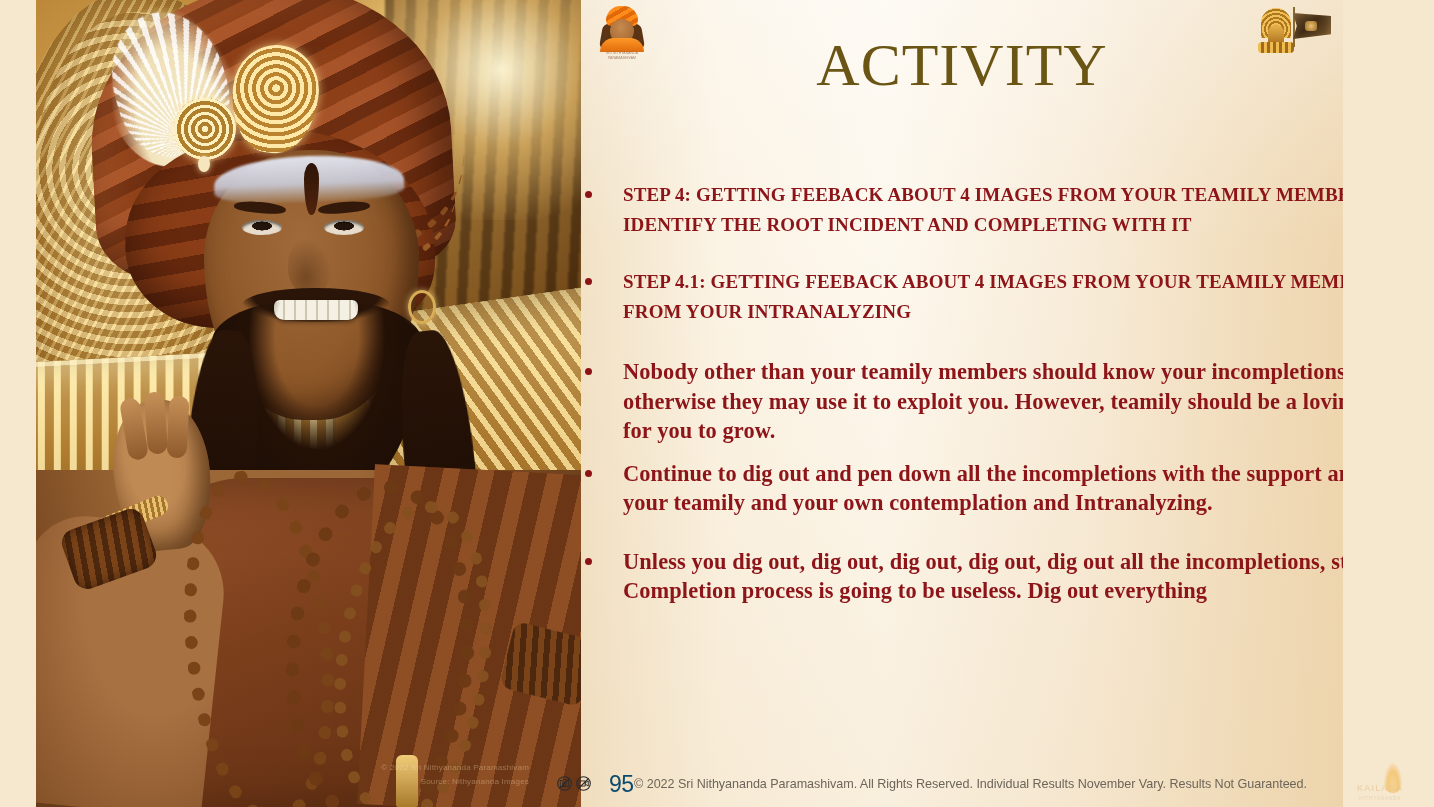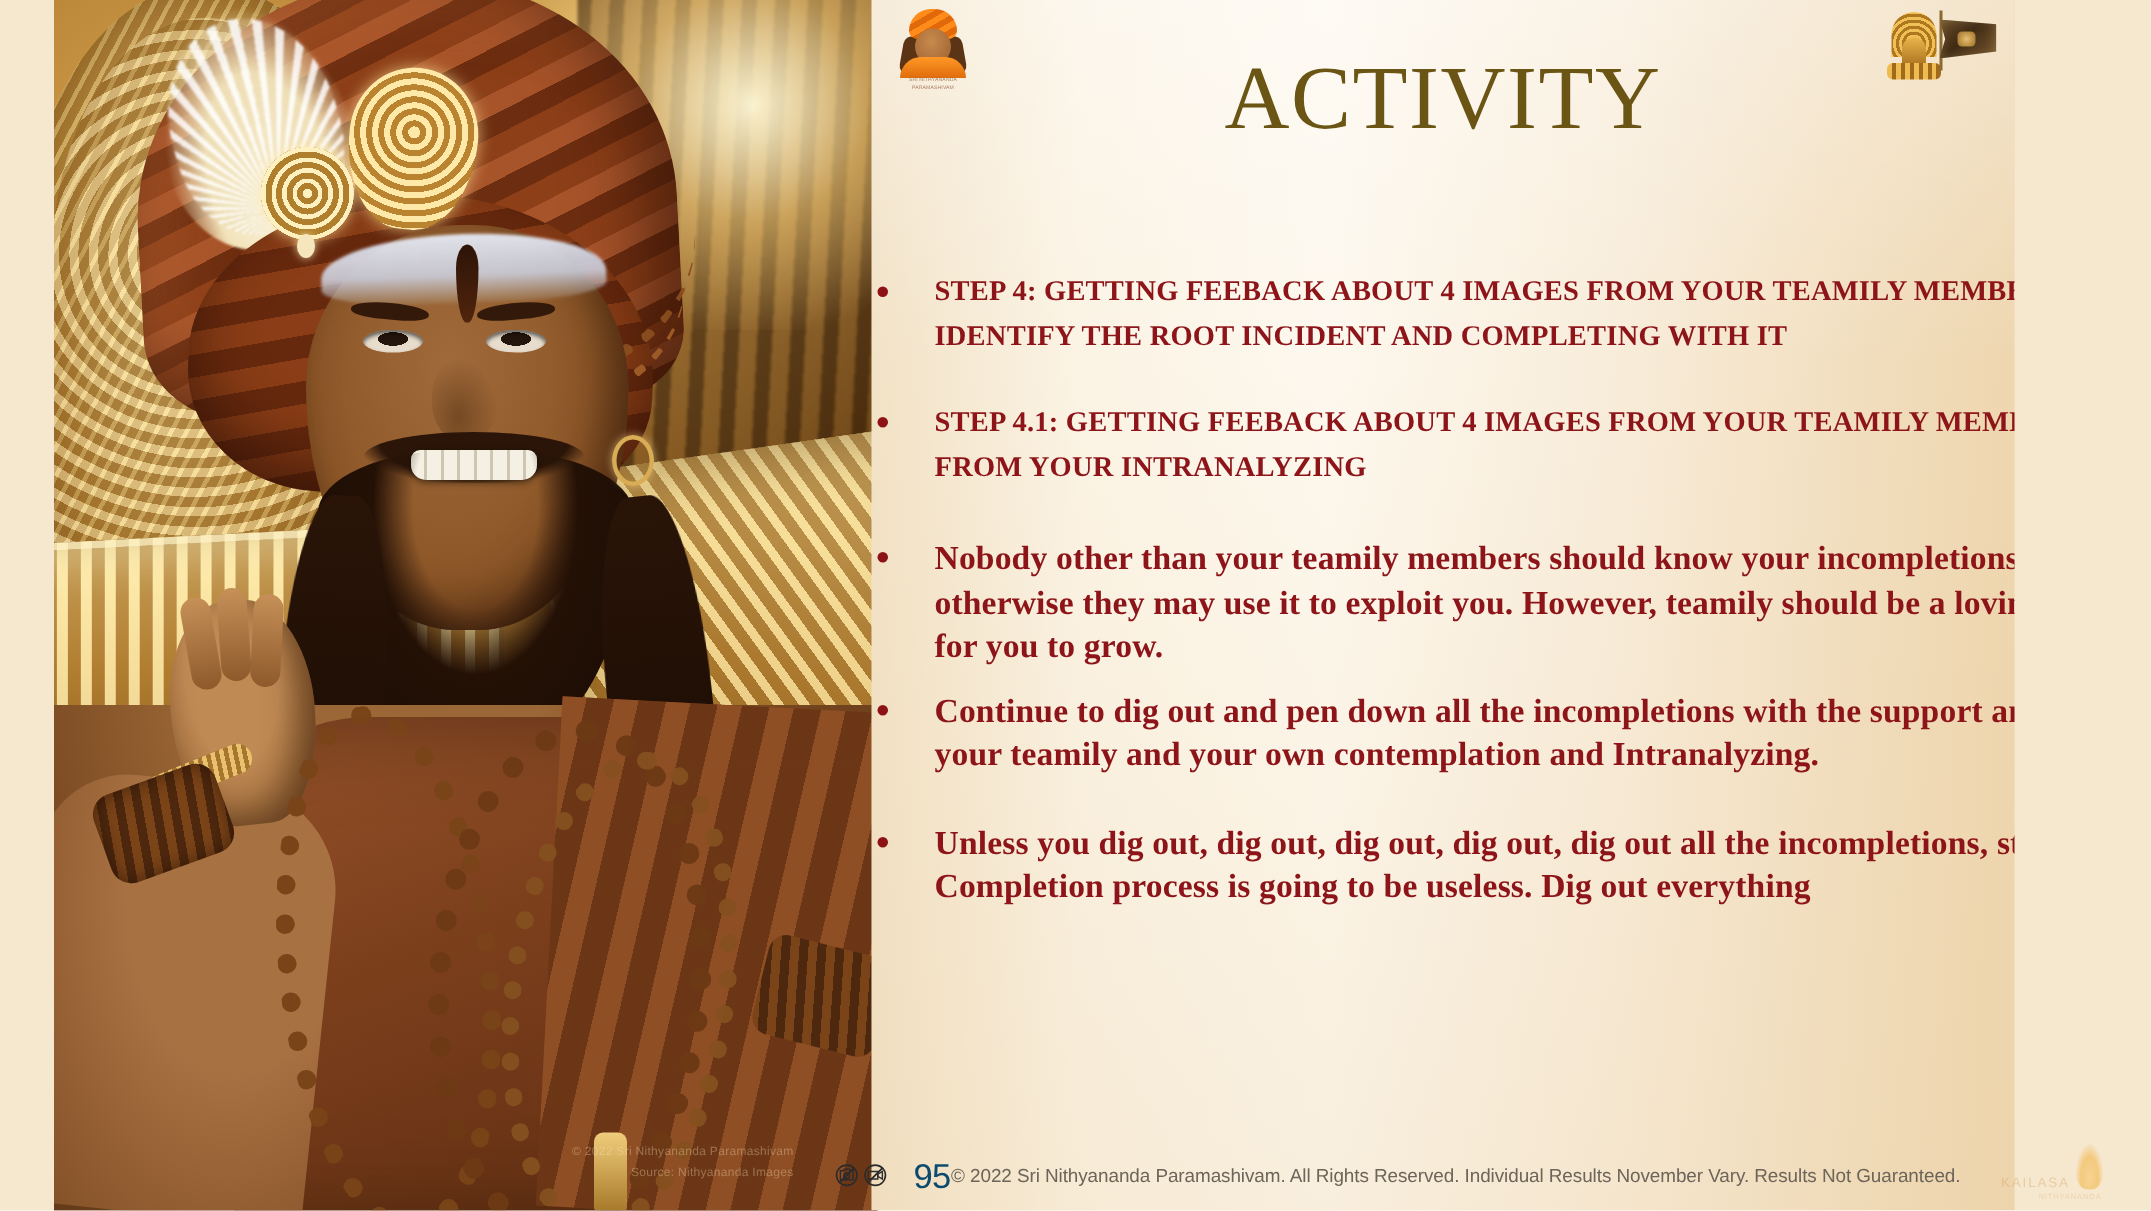--- a/index.html
+++ b/index.html
@@ -501,21 +501,21 @@
     height: 40px;
     opacity: .55;
   }
   .kailasa-mark .flame {
     position:absolute; right: 24px; top: 2px; width: 18px; height: 30px;
     background: radial-gradient(ellipse at 50% 75%, #f7c561 0%, #f2b13c 45%, rgba(242,177,60,0) 75%);
     border-radius: 50% 50% 45% 45% / 65% 65% 35% 35%;
   }
   .kailasa-mark .mtext {
     position:absolute; left: 0; bottom: 8px; width: 92px;
-    text-align: left;
+    text-align: center;
     color: rgba(214,167,96,0.75);
     font-family: "Liberation Sans", sans-serif;
     font-size: 9px;
     letter-spacing: 1.2px;
   }
   .kailasa-mark .msub {
     position:absolute; left: 0; bottom: 0px; width: 92px;
     text-align: center;
     color: rgba(214,167,96,0.55);
     font-family: "Liberation Sans", sans-serif;

